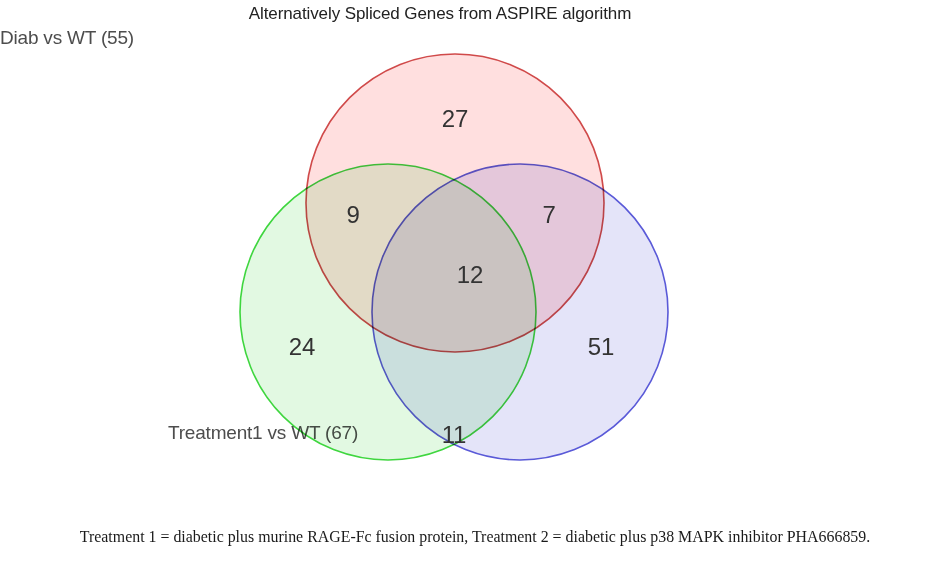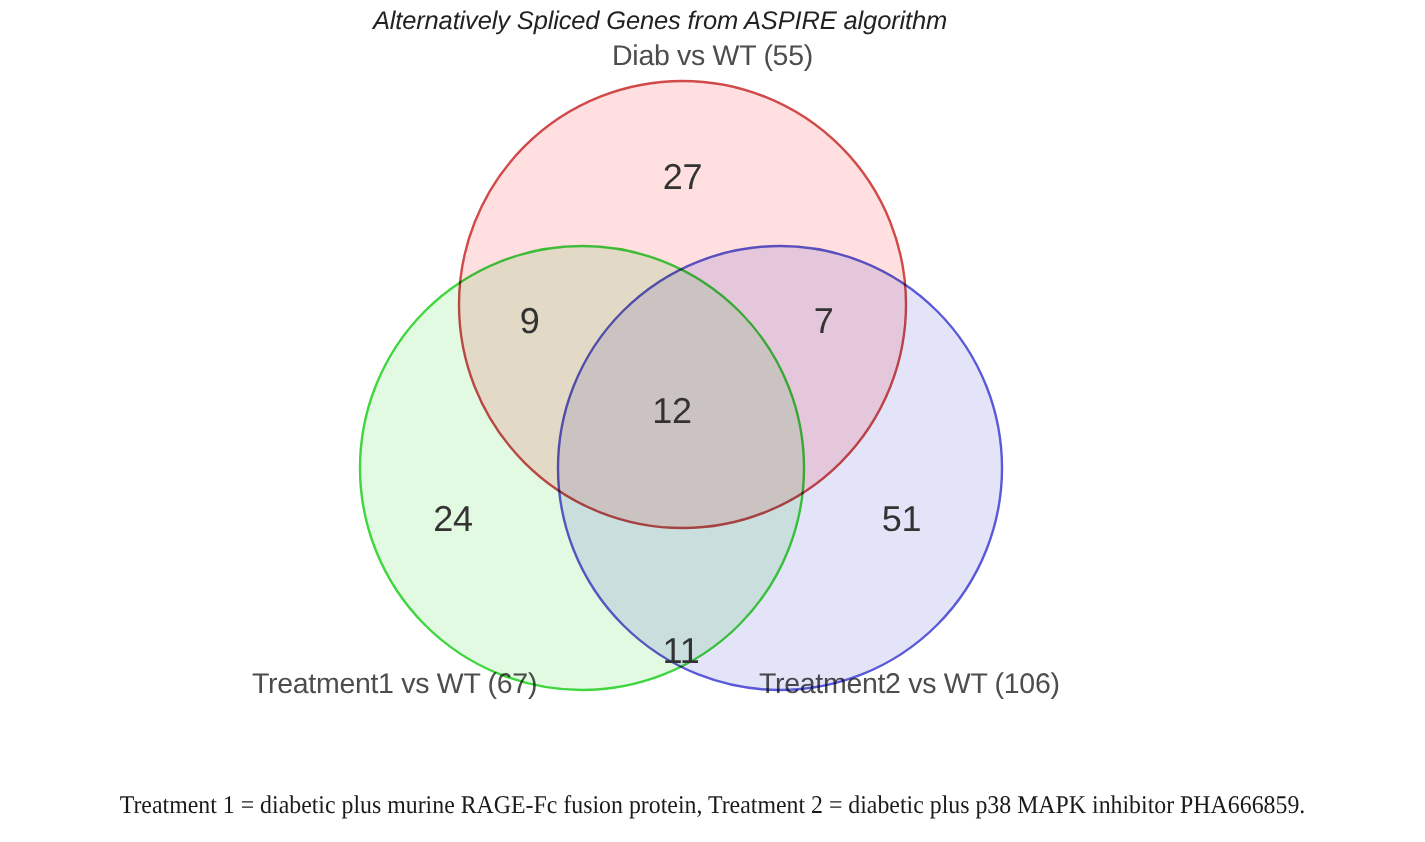--- a/index.html
+++ b/index.html
@@ -28,39 +28,37 @@
 
   #chart-title {
     position: absolute;
     left: 0;
     top: 4px;
     width: 880px;
     text-align: center;
     font-size: 17px;
     color: #222222;
     letter-spacing: -0.1px;
-    font-style: italic;
   }
 
   .set-label {
     position: absolute;
     font-size: 19px;
     color: #4d4d4d;
     white-space: nowrap;
     letter-spacing: -0.2px;
   }
   #label-top {
     left: 0;
     top: 27px;
     width: 950px;
-    text-align: center;
   }
   #label-bottom-left {
     left: 168px;
-    top: 446px;
+    top: 422px;
   }
   #label-bottom-right {
     left: 506px;
     top: 446px;
   }
 
   #venn-svg {
     position: absolute;
     left: 0;
     top: 0;
@@ -93,33 +91,32 @@
 </style>
 </head>
 <body>
 
 <div id="figure">
 
   <div id="chart-title">Alternatively Spliced Genes from ASPIRE algorithm</div>
 
   <div class="set-label" id="label-top">Diab vs WT (55)</div>
   <div class="set-label" id="label-bottom-left">Treatment1 vs WT (67)</div>
-  <div class="set-label" id="label-bottom-right">Treatment2 vs WT (106)</div>
 
   <svg id="venn-svg" viewBox="0 0 950 505">
     <g style="mix-blend-mode: multiply;">
       <circle cx="455" cy="203" r="149" fill="#ffd9d9" fill-opacity="0.85" stroke="#d04a4a" stroke-width="1.6" style="mix-blend-mode: multiply;"></circle>
       <circle cx="388" cy="312" r="148" fill="#ddf8dd" fill-opacity="0.85" stroke="#3fd63f" stroke-width="1.6" style="mix-blend-mode: multiply;"></circle>
       <circle cx="520" cy="312" r="148" fill="#dfdff8" fill-opacity="0.85" stroke="#5a5ad8" stroke-width="1.6" style="mix-blend-mode: multiply;"></circle>
     </g>
   </svg>
 
   <div class="count" style="left:455px; top:119px;">27</div>
   <div class="count" style="left:353px; top:215px;">9</div>
   <div class="count" style="left:549px; top:215px;">7</div>
-  <div class="count" style="left:448px; top:275px;">12</div>
+  <div class="count" style="left:470px; top:275px;">12</div>
   <div class="count" style="left:302px; top:347px;">24</div>
   <div class="count" style="left:454px; top:388px;margin-top:47px;">11</div>
   <div class="count" style="left:601px; top:347px;">51</div>
 
 </div>
 
 <div id="caption">Treatment 1 = diabetic plus murine RAGE-Fc fusion protein, Treatment 2 = diabetic plus p38 MAPK inhibitor PHA666859.</div>
 
 </body></html>

